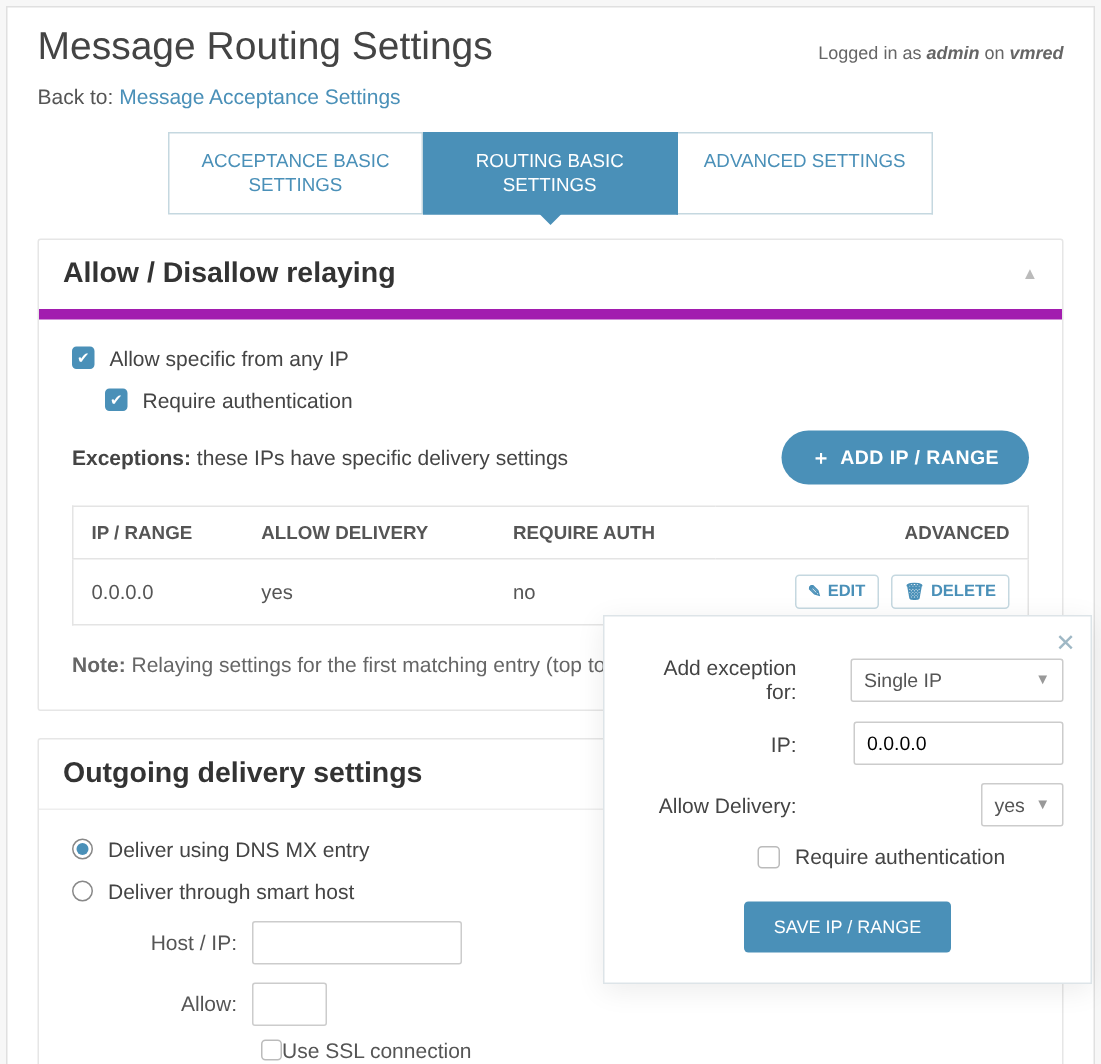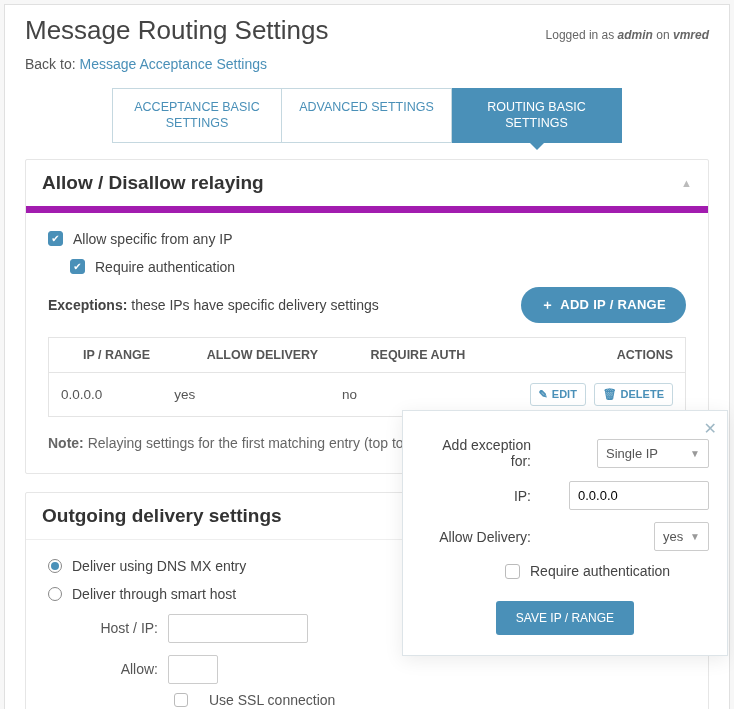--- a/index.html
+++ b/index.html
@@ -21,40 +21,40 @@
     .panel-head h2 { font-size: 19px; font-weight: 700; color: #333; }
     .collapse-icon { color: #bbb; font-size: 11px; }
     .panel-body { padding: 18px 22px 22px; font-size: 14px; color: #444; }
     .check-row { display: flex; align-items: center; gap: 10px; margin-bottom: 12px; }
     .check-row.indent { margin-left: 22px; }
     .chk { width: 15px; height: 15px; border-radius: 3px; border: 1px solid #999; display: inline-flex; align-items: center; justify-content: center; font-size: 10px; color: #fff; }
     .chk.checked { background: #4a90b8; border-color: #4a90b8; }
     .exceptions-row { display: flex; justify-content: space-between; align-items: center; margin: 10px 0 14px; }
     .btn-add { background: #4a90b8; color: #fff; border: none; border-radius: 18px; padding: 9px 20px; font-size: 13px; font-weight: 600; letter-spacing: .3px; cursor: pointer; display: inline-flex; align-items: center; gap: 6px; }
     table { width: 100%; border-collapse: collapse; font-size: 13.5px; border: 1px solid #e4e4e4; }
-    th { text-align: right; padding: 10px 12px; font-size: 12.5px; font-weight: 700; color: #555; border-bottom: 1px solid #e4e4e4; background: #fff; }
+    th { text-align: left; padding: 10px 12px; font-size: 12.5px; font-weight: 700; color: #555; border-bottom: 1px solid #e4e4e4; background: #fff; }
     td { padding: 10px 12px; border-top: 1px solid #eee; color: #555; }
     .actions-cell { text-align: right; white-space: nowrap; }
     .mini-btn { display: inline-flex; align-items: center; gap: 4px; border: 1px solid #c5d8e0; background: #fff; color: #4a90b8; font-size: 11px; font-weight: 600; padding: 4px 8px; border-radius: 3px; cursor: pointer; }
     .mini-btn + .mini-btn { margin-left: 4px; }
     .note { font-size: 14px; color: #666; margin-top: 18px; }
     .radio { width: 14px; height: 14px; border-radius: 50%; border: 1px solid #888; display: inline-flex; align-items: center; justify-content: center; }
     .radio.checked::after { content:""; width:8px; height:8px; border-radius:50%; background:#4a90b8; }
     .form-row { display: flex; align-items: center; gap: 10px; margin-top: 12px; }
     .form-row label { width: 110px; text-align: right; font-size: 14px; color: #555; }
     .form-row input[type=text]{ border:1px solid #ccc; padding:6px 8px; font-size:13px; border-radius:2px; }
-    .ssl-row { margin-left: 126px; margin-top: 8px; display:flex; align-items:center; gap:21px; font-size:14px; color:#555;}
+    .ssl-row { margin-left: 126px; margin-top: 8px; display:flex; align-items:center; gap:0; font-size:14px; color:#555;}
     .ssl-row .chk { width:14px; height:14px; border-color:#bbb; }
     
     .popover { position: absolute; left: 402px; top: 410px; width: 326px; background: #fff; border: 1px solid #dde4e8; box-shadow: 0 4px 18px rgba(0,0,0,.08); padding: 14px 18px 20px; font-size: 14px; color: #444; }
     .popover .close { position: absolute; right: 10px; top: 8px; color: #9fb8c5; font-size: 16px; cursor: pointer; }
     .pop-row { display: flex; align-items: center; gap: 10px; margin: 12px 0; justify-content: space-between; }
     .pop-row .lbl { width: 110px; text-align: right; }
     .pop-select, .pop-input { border:1px solid #ccc; padding:6px 8px; font-size:13px; border-radius:2px; background:#fff; }
-    .pop-select { width: 112px; display:flex; justify-content:space-between; align-items:center; color:#555;}
+    .pop-select { width: 142px; display:flex; justify-content:space-between; align-items:center; color:#555;}
     .pop-select .caret{ font-size:10px; color:#999;}
     .pop-select.small{ width:55px;}
     .pop-input { width: 140px; }
     .pop-check { display:flex; align-items:center; gap:10px; margin-left:84px; margin-top:6px;}
     .btn-save { display:block; margin: 22px auto 0; background:#4a90b8; color:#fff; border:none; border-radius:3px; padding:10px 20px; font-size:12px; font-weight:500; cursor:pointer;}
   </style>
 </head>
 <body>
 
 <div class="page">
@@ -66,22 +66,22 @@
     </div>
   </div>
 
   <div class="back-row">
     <span>Back to:</span>
     <a href="#">Message Acceptance Settings</a>
   </div>
 
   <div class="tabs">
     <div class="tab">ACCEPTANCE BASIC SETTINGS</div>
+    <div class="tab active">ROUTING BASIC SETTINGS</div>
     <div class="tab">ADVANCED SETTINGS</div>
-    <div class="tab active">ROUTING BASIC SETTINGS</div>
   </div>
 
   <div class="panel">
     <div class="panel-head">
       <h2>Allow / Disallow relaying</h2>
       <span class="collapse-icon">▲</span>
     </div>
     <div class="panel-body">
       <div class="check-row">
         <span class="chk checked">✔</span>
@@ -101,21 +101,21 @@
           <span>ADD IP / RANGE</span>
         </button>
       </div>
 
       <table>
         <thead>
           <tr>
             <th>IP / RANGE</th>
             <th>ALLOW DELIVERY</th>
             <th>REQUIRE AUTH</th>
-            <th style="text-align:right">ACTIONS</th>
+            <th style="text-align:right">ADVANCED</th>
           </tr>
         </thead>
         <tbody>
           <tr>
             <td>0.0.0.0</td>
             <td>yes</td>
             <td>no</td>
             <td class="actions-cell">
               <span class="mini-btn">
                 <span>✎</span>

